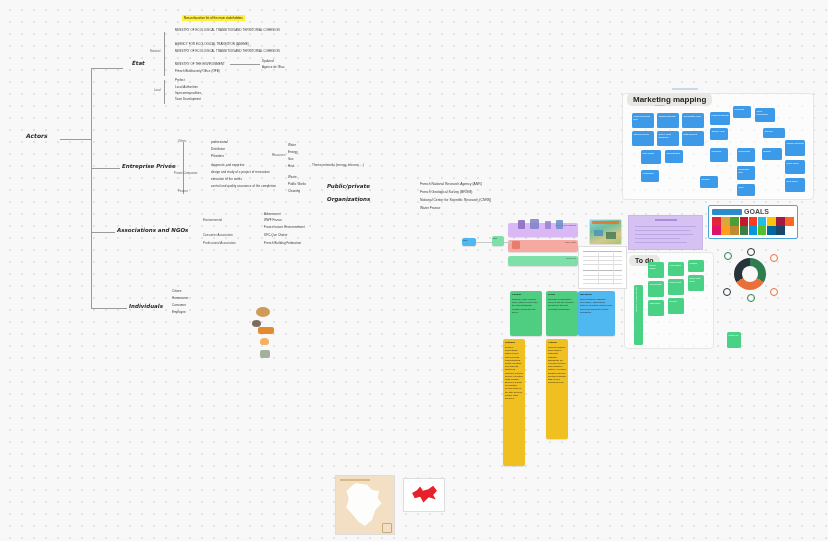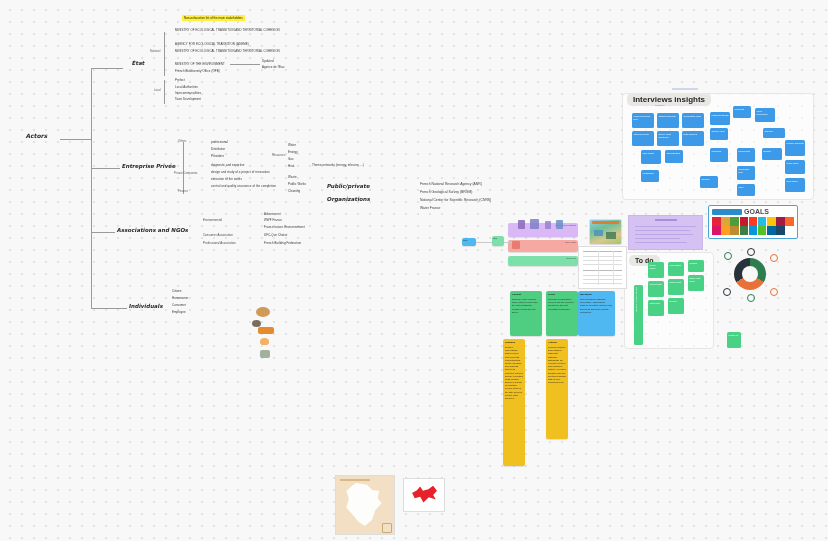--- a/index.html
+++ b/index.html
@@ -135,21 +135,21 @@
 <div class="lbl tiny2" style="left:312px;top:163px;">Theme networks (energy, telecom, ...)</div>
 <div class="lbl hand" style="left:327px;top:183px;font-size:5.5px;">Public/private</div>
 <div class="lbl hand" style="left:327px;top:196px;font-size:5.5px;">Organizations</div>
 
 <div class="lbl tiny" style="left:420px;top:182px;">French National Research Agency (ANR)</div>
 <div class="lbl tiny" style="left:420px;top:190px;">French Geological Survey (BRGM)</div>
 <div class="lbl tiny" style="left:420px;top:198px;">National Center for Scientific Research (CNRS)</div>
 <div class="lbl tiny" style="left:420px;top:206px;">Water France</div>
 
 <div class="frame" style="left:622px;top:93px;width:190px;height:105px;"></div>
-<div class="frame-title" style="left:627px;top:93px;font-size:8px;">Interviews insights</div>
+<div class="frame-title" style="left:627px;top:93px;font-size:8px;">Marketing mapping</div>
 <div class="node" style="left:672px;top:88px;width:26px;height:1.5px;background:#cfd8e6;"></div>
 <div class="lbl" style="left:772px;top:136px;font-size:2.2px;color:#8a8a8a;">Timeline</div>
 <div class="lbl" style="left:655px;top:104px;font-size:2.2px;color:#8a8a8a;">Research</div>
 <div id="marketing-cards">
     <div class="card bluec" style="position: absolute; left: 632px; top: 113px; width: 22px; height: 15px;">
       <div class="ctext">Market research brief</div>
     </div>
     <div class="card bluec" style="position: absolute; left: 657px; top: 113px; width: 22px; height: 15px;">
       <div class="ctext">Target segments</div>
     </div>

